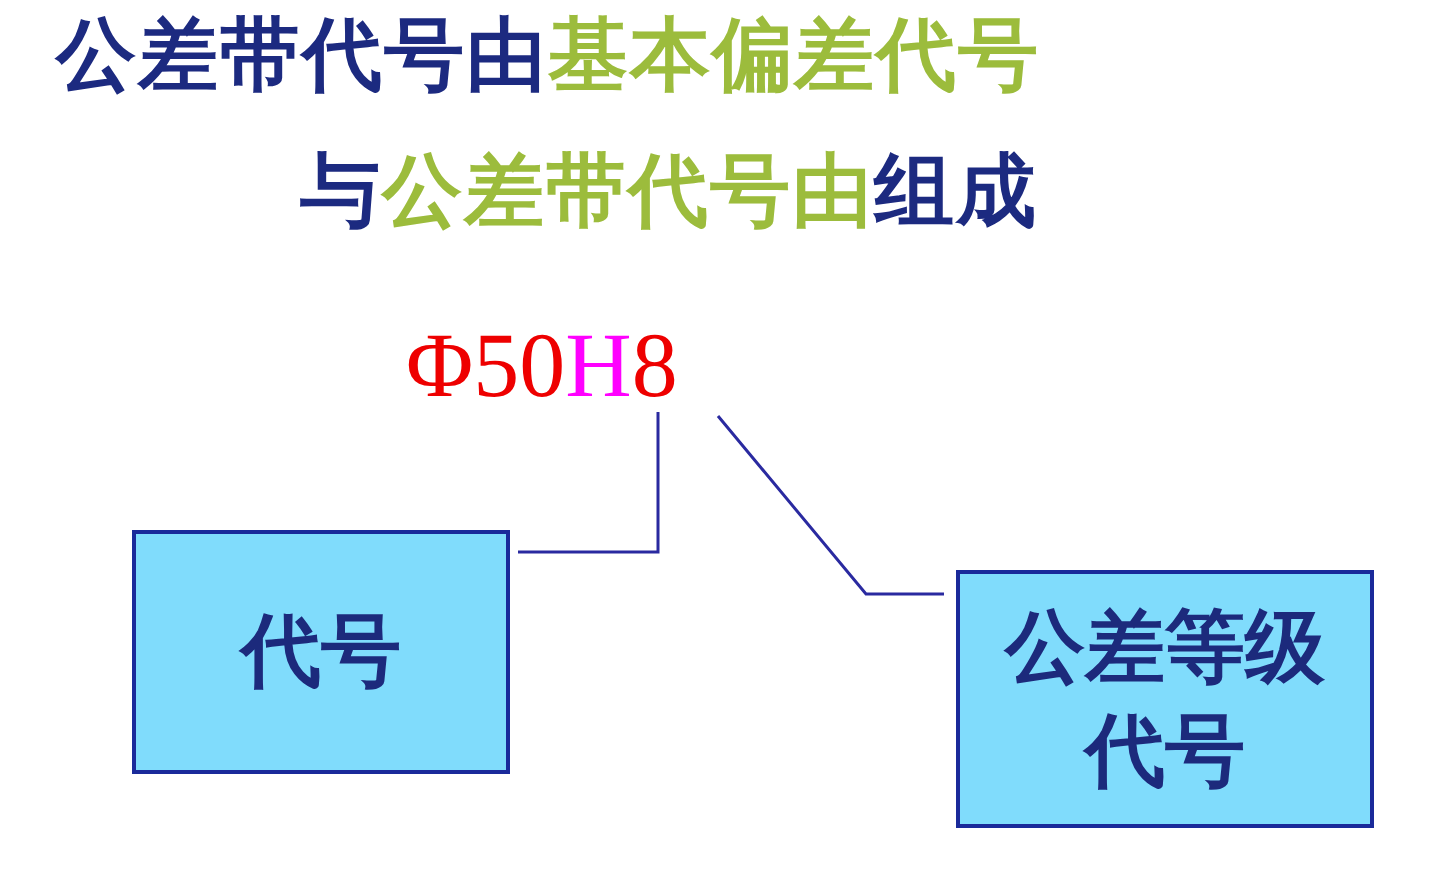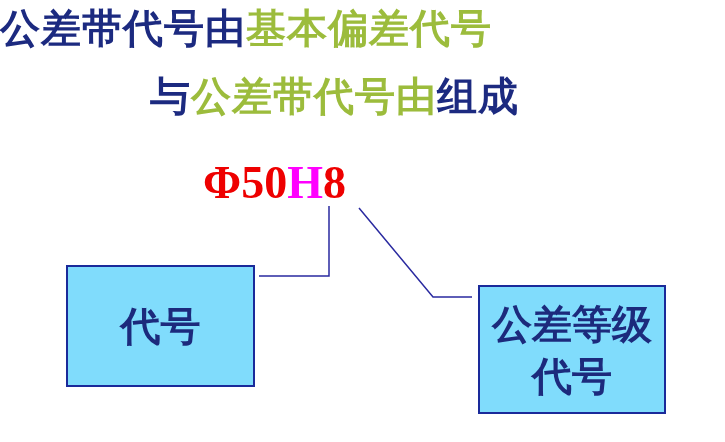--- a/index.html
+++ b/index.html
@@ -15,31 +15,31 @@
     font-family: "DejaVu Sans", "Liberation Sans", sans-serif;
   }
   .title-line {
     position: absolute;
     font-weight: bold;
     font-size: 40px;
     line-height: 44px;
     letter-spacing: 1px;
     white-space: nowrap;
   }
-  #title-line-1 { left: 0; top: 6px; }
+  #title-line-1 { left: 28px; top: 6px; }
   #title-line-2 { left: 150px; top: 74px; }
   .navy { color: var(--navy); }
   .green { color: var(--green); }
 
   .code {
     position: absolute;
     left: 203px;
     top: 158px;
     font-family: "Liberation Serif", "DejaVu Serif", serif;
-    font-weight: bold;
+    font-weight: normal;
     font-size: 46px;
     line-height: 50px;
     white-space: nowrap;
   }
   .code .red { color: var(--red); }
   .code .magenta { color: var(--magenta); }
 
   .box {
     position: absolute;
     background: var(--box-fill);
@@ -48,21 +48,21 @@
     display: flex;
     align-items: center;
     justify-content: center;
     text-align: center;
     color: var(--box-text);
     font-weight: bold;
     font-size: 40px;
     line-height: 52px;
   }
   #box-left { left: 66px; top: 265px; width: 189px; height: 122px; }
-  #box-right { left: 478px; top: 285px; width: 188px; height: 129px; }
+  #box-right { left: 478px; top: 285px; width: 209px; height: 129px; }
   .box .inner { display: block; }
   .box .inner span { display: block; }
 
   svg.connectors {
     position: absolute;
     left: 0; top: 0;
     width: 725px; height: 442px;
     pointer-events: none;
   }
 </style>

